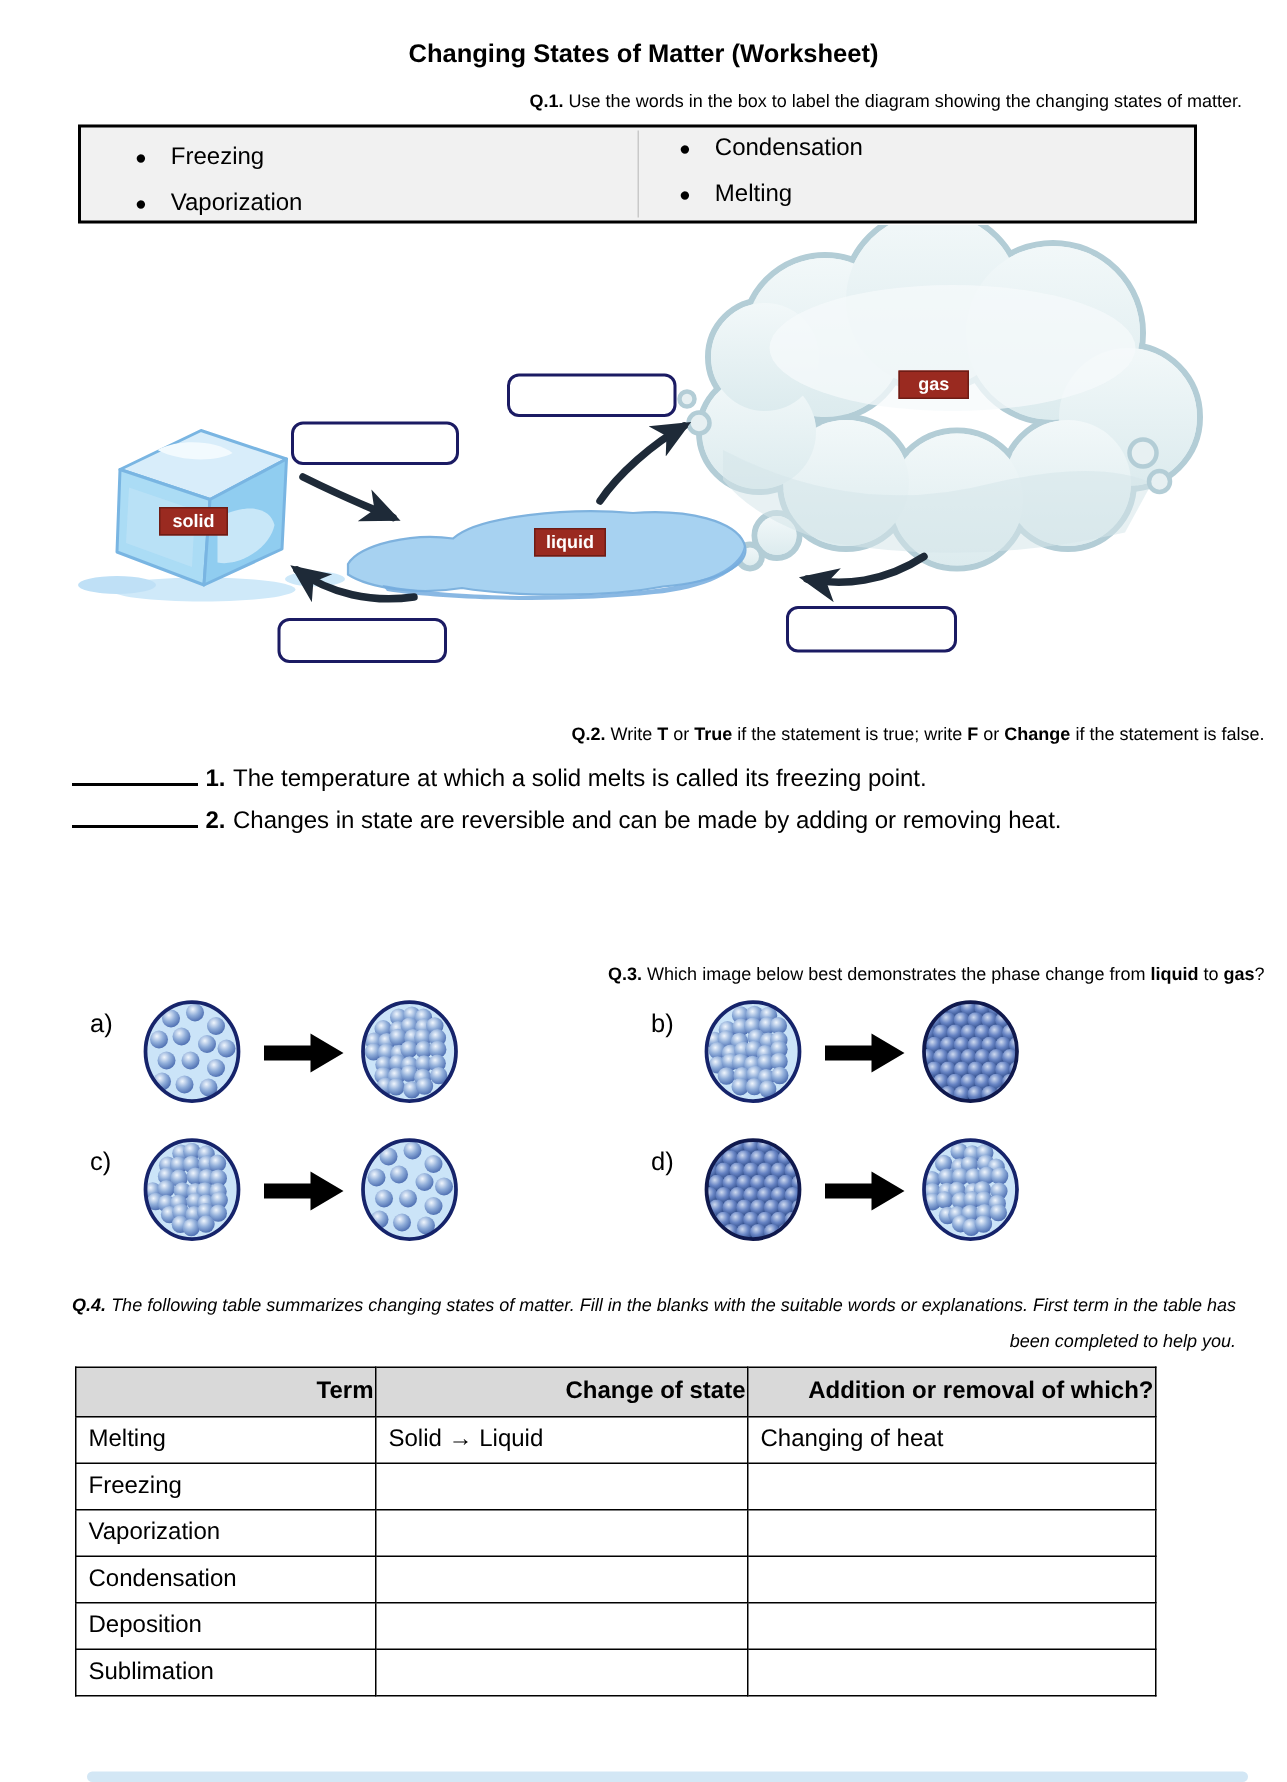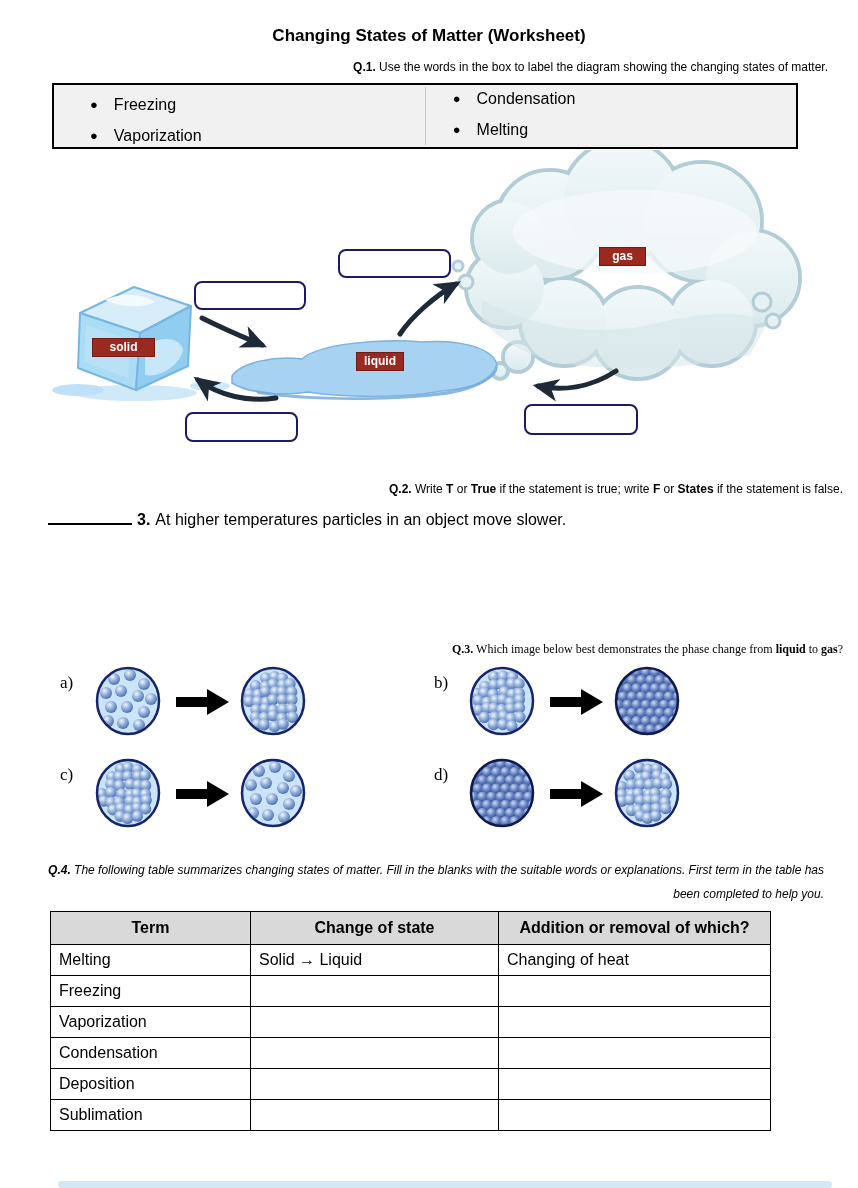--- a/index.html
+++ b/index.html
@@ -19,54 +19,54 @@
   .wb-col{position:absolute;top:9px;}
   #wb-left{left:36px;}
   #wb-right{left:50.5%;top:3px;margin-left:24px;}
   .wb-item{font-size:16px;line-height:22px;margin-bottom:9px;display:flex;align-items:center;}
   .wb-bullet{font-size:13px;margin-right:16px;}
 
   
   #diagram-svg{top:150px;left:50px;}
   .state-label{background:#9a2a20;border:1px solid #6e1c15;color:#fff;font-weight:700;
                font-size:12px;line-height:15px;text-align:center;box-sizing:border-box;padding:1px 4px;}
-  #label-solid{left:92px;top:338px;width:63px;}
+  #label-solid{left:106px;top:338px;width:46px;}
   #label-liquid{left:356px;top:352px;width:48px;}
   #label-gas{left:599px;top:247px;width:47px;}
   .answer-box{border:2.5px solid #1b1b63;border-radius:8px;background:#fff;box-sizing:border-box;}
   #box-melting{left:194px;top:281px;width:112px;height:29px;}
   #box-vaporization{left:338px;top:249px;width:113px;height:29px;}
   #box-condensation{left:524px;top:404px;width:114px;height:31px;}
   #box-freezing{left:185px;top:412px;width:113px;height:30px;}
 
   
   #q2-section{top:478px;left:48px;width:795px;}
   .q2-row{font-size:16px;line-height:28px;white-space:nowrap;}
   .q2-row .blank{display:inline-block;width:84px;height:14px;border-bottom:2px solid #000;margin-right:5px;}
   .q2-row .num{font-weight:700;margin-right:5px;}
   #q2-items{margin-top:6px;}
 
   
-  #q3-section{top:638px;left:48px;width:795px;height:218px;font-family:Liberation Serif, serif;}
+  #q3-section{top:638px;left:48px;width:795px;height:218px;}
   .q3-option{position:absolute;display:flex;align-items:flex-start;}
   .opt-label{font-size:17px;line-height:22px;margin-top:6px;width:24px;}
   .opt-gap1{width:10px;}
   .opt-gap2{width:14px;}
   .opt-gap3{width:9px;}
   .block-arrow{margin-top:22px;}
   #opt-a{left:12px;top:28px;}
   #opt-b{left:386px;top:28px;}
   #opt-c{left:12px;top:120px;}
   #opt-d{left:386px;top:120px;}
 
   
   #q4-heading{top:858px;left:48px;width:776px;line-height:24px;font-style:italic;}
   #q4-table{top:911px;left:50px;border-collapse:collapse;table-layout:fixed;width:720px;}
   #q4-table th,#q4-table td{border:1.5px solid #000;font-size:16px;box-sizing:border-box;}
-  #q4-table th{background:#d9d9d9;font-weight:700;text-align:center;height:33px;}
+  #q4-table th{background:#d9d9d9;font-weight:700;text-align:right;height:33px;}
   #q4-table td{height:31px;padding:0 0 0 8px;text-align:left;}
 
   #bottom-strip{top:1181px;left:58px;width:774px;height:7px;background:#d3e7f5;border-radius:3.5px;}
 </style>
 </head>
 <body>
 
 <div class="abs" id="page-title">Changing States of Matter (Worksheet)</div>
 
 <p class="abs heading" id="q1-heading"><span class="b">Q.1.</span><span> Use the words in the box to label the diagram showing the changing states of matter.</span></p>
@@ -172,23 +172,24 @@
 <div class="abs state-label" id="label-solid">solid</div>
 <div class="abs state-label" id="label-liquid">liquid</div>
 <div class="abs state-label" id="label-gas">gas</div>
 
 <div class="abs answer-box" id="box-melting"></div>
 <div class="abs answer-box" id="box-vaporization"></div>
 <div class="abs answer-box" id="box-condensation"></div>
 <div class="abs answer-box" id="box-freezing"></div>
 
 <div class="abs" id="q2-section">
-  <p class="heading"><span class="b">Q.2.</span><span> Write </span><span class="b">T</span><span> or </span><span class="b">True</span><span> if the statement is true; write </span><span class="b">F</span><span> or </span><span class="b">States</span><span> if the statement is false.</span></p>
+  <p class="heading"><span class="b">Q.2.</span><span> Write </span><span class="b">T</span><span> or </span><span class="b">True</span><span> if the statement is true; write </span><span class="b">F</span><span> or </span><span class="b">Change</span><span> if the statement is false.</span></p>
   <div id="q2-items">
-      <div class="q2-row"><span class="blank"></span><span class="num">3.</span><span>At higher temperatures particles in an object move slower.</span></div>
+      <div class="q2-row"><span class="blank"></span><span class="num">1.</span><span>The temperature at which a solid melts is called its freezing point.</span></div>
+      <div class="q2-row"><span class="blank"></span><span class="num">2.</span><span>Changes in state are reversible and can be made by adding or removing heat.</span></div>
     </div>
 </div>
 
 <div class="abs" id="q3-section">
   <p class="heading"><span class="b">Q.3.</span><span> Which image below best demonstrates the phase change from </span><span class="b">liquid</span><span> to </span><span class="b">gas</span><span>?</span></p>
   <div class="q3-option" id="opt-a">
       <span class="opt-label">a)</span>
       <span class="opt-gap1"></span>
       <svg width="68" height="70" viewBox="0 0 68 70">
         <defs>

